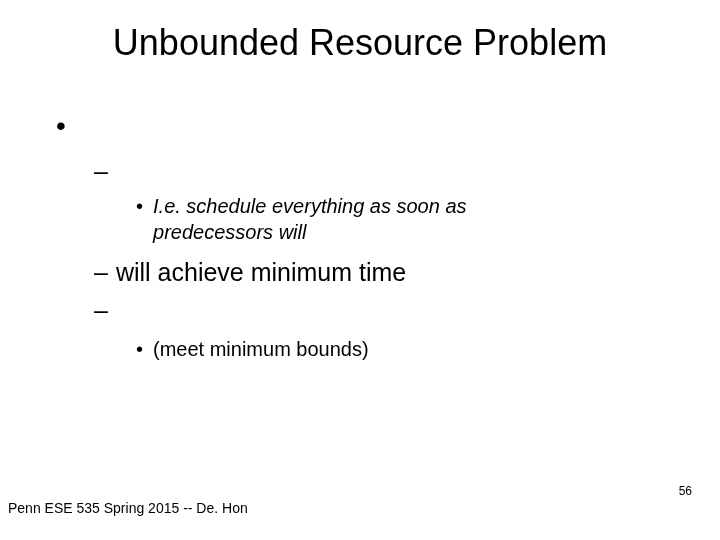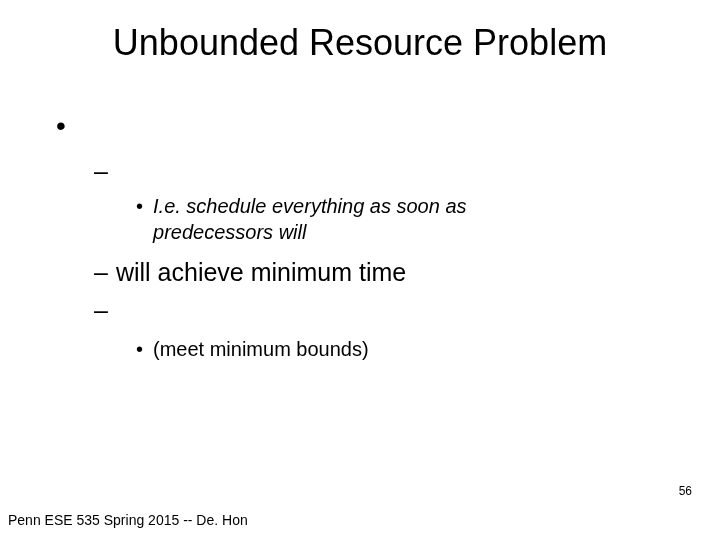--- a/index.html
+++ b/index.html
@@ -64,21 +64,21 @@
   .spacer-after-b2c { height: 4px; }
   .slide-number {
     position: absolute;
     right: 28px;
     bottom: 42px;
     font-size: 12px;
   }
   .footer {
     position: absolute;
     left: 8px;
-    bottom: 12px;
+    bottom: 24px;
     font-size: 14px;
   }
 </style>
 </head>
 <body>
 
 <div class="slide">
 
   <div class="title">Unbounded Resource Problem</div>
 

